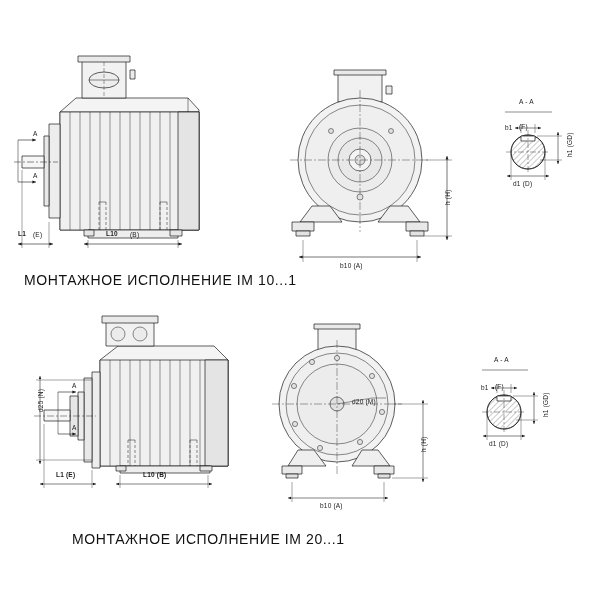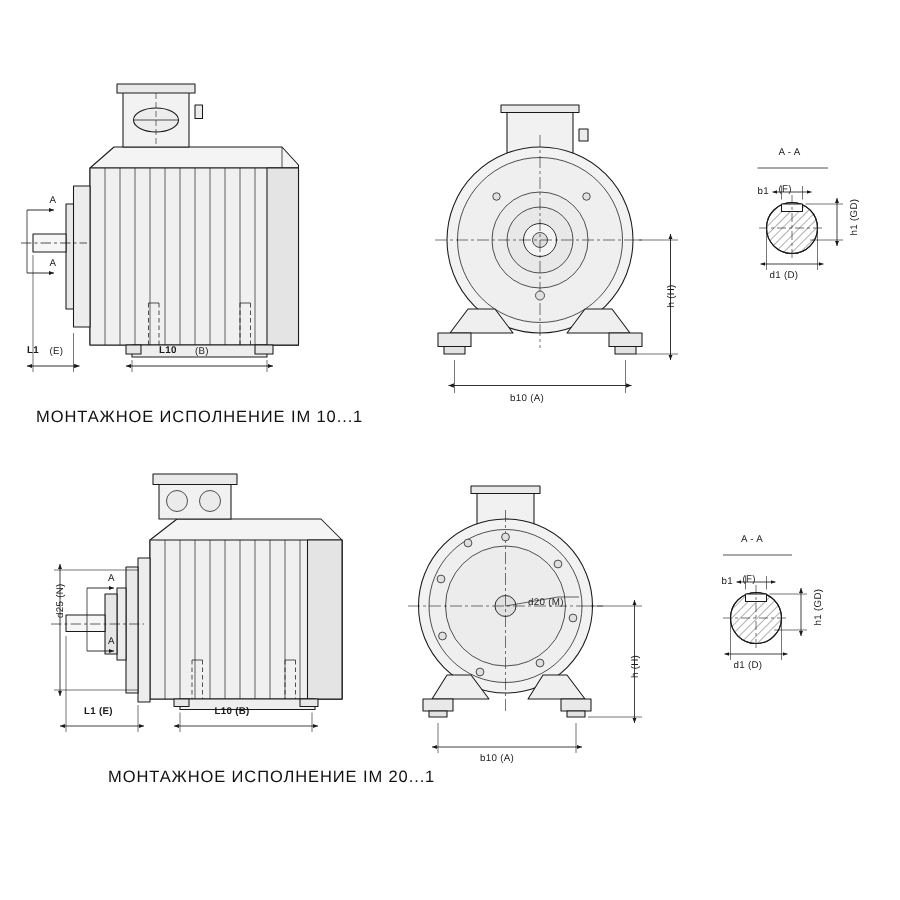--- a/index.html
+++ b/index.html
@@ -18,21 +18,21 @@
   .lbl {
     position: absolute;
     font-size: 6.5px;
     color: #1a1a1a;
     white-space: nowrap;
     letter-spacing: 0.2px;
   }
   .lbl.b { font-weight: bold; }
   .caption {
     position: absolute;
-    font-size: 11px;
+    font-size: 14px;
     color: #111111;
     letter-spacing: 0.6px;
     white-space: nowrap;
   }
   .svgwrap {
     position: absolute;
     inset: 0;
   }
   svg { display: block; }
   .rot {
@@ -327,15 +327,15 @@
   <div class="lbl b" style="left:56px; top:471px;">L1 (E)</div>
   <div class="lbl b" style="left:143px; top:471px;">L10  (B)</div>
   <div class="lbl" style="left:320px; top:502px;">b10  (A)</div>
   <div class="lbl rot" style="left:420px; top:452px;">h (H)</div>
   <div class="lbl" style="left:352px; top:398px;">d20  (M)</div>
   <div class="lbl" style="left:494px; top:356px;">A - A</div>
   <div class="lbl" style="left:481px; top:384px;">b1</div>
   <div class="lbl" style="left:495px; top:383px;">(F)</div>
   <div class="lbl rot" style="left:542px; top:417px;">h1  (GD)</div>
   <div class="lbl" style="left:489px; top:440px;">d1   (D)</div>
-  <div class="caption" style="left:72px; top:512px;">МОНТАЖНОЕ ИСПОЛНЕНИЕ IM 20...1</div>
+  <div class="caption" style="left:72px; top:531px;">МОНТАЖНОЕ ИСПОЛНЕНИЕ IM 20...1</div>
 
 </div>
 
 </body></html>

